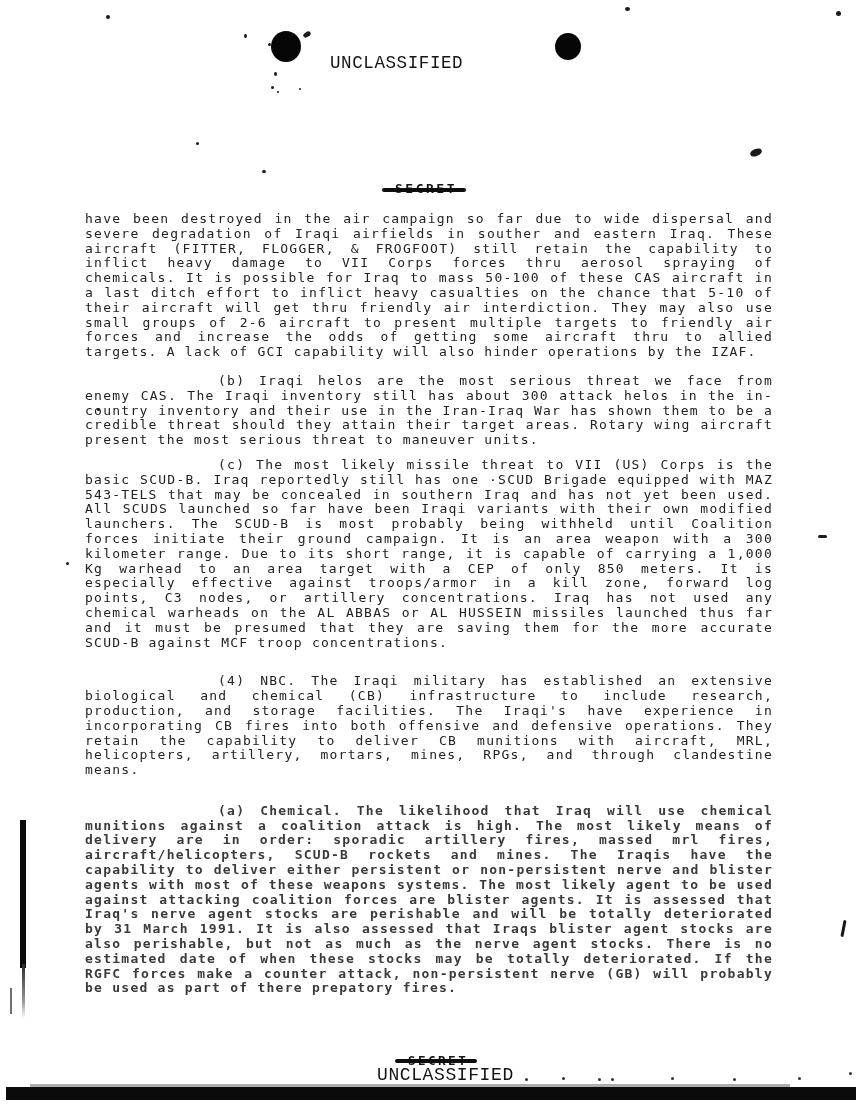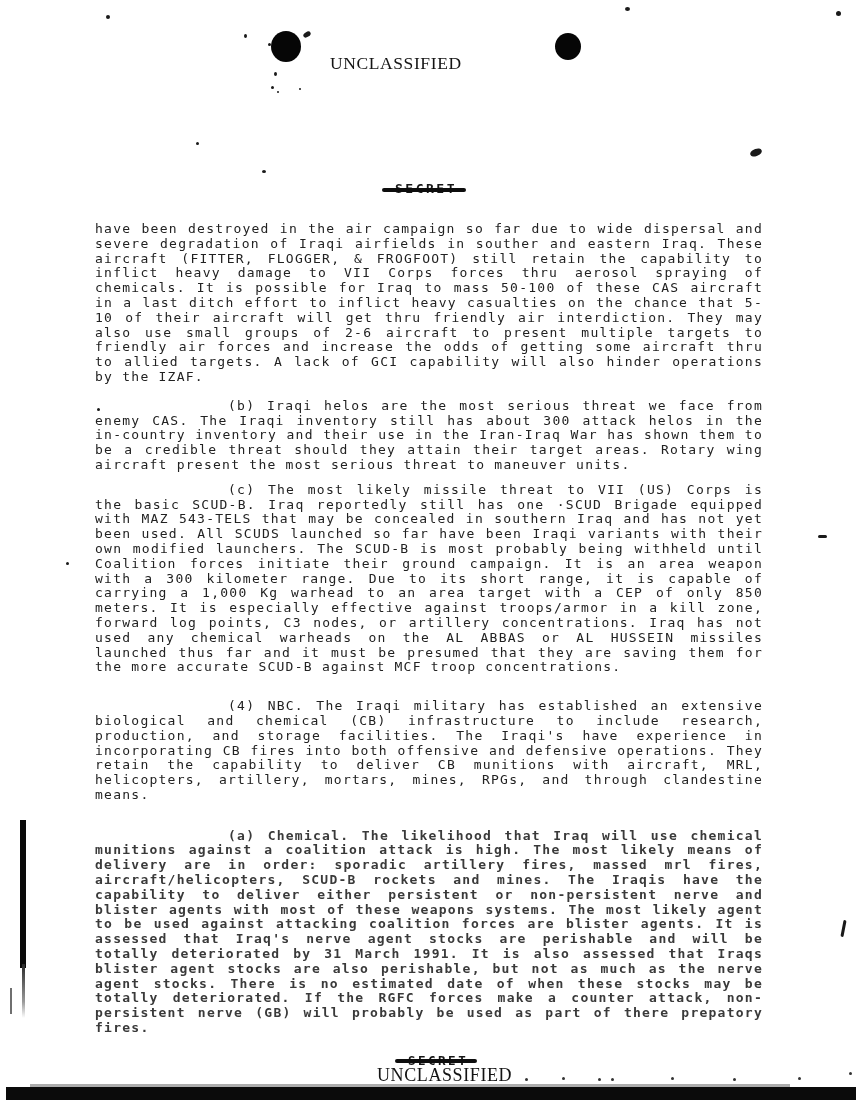--- a/index.html
+++ b/index.html
@@ -7,21 +7,21 @@
     width:856px;height:1104px;
     background:#ffffff;
     position:relative;
     overflow:hidden;
     font-family:"DejaVu Sans Mono", monospace;
   }
   .abs{position:absolute;}
 
   
   .class-banner{
-    font-family:Liberation Serif, serif;
+    font-family:Liberation Mono, monospace;
     font-size:17.5px;
     color:#141414;
     letter-spacing:0.6px;
     white-space:nowrap;
   }
 
   
   .hole{
     background:#060606;
     border-radius:50%;
@@ -50,21 +50,21 @@
 
   
   .doc-body{
     left:85px;top:212px;width:688px;
     color:#222222;
     font-size:13px;
     line-height:14.8px;
     letter-spacing:1.25px;
     text-align:justify;
   }
-  .doc-body p{margin:10px;}
+  .doc-body p{margin:0;}
   .doc-body p.indent{text-indent:133px;}
   .doc-body p.p-b{margin-top:14px;}
   .doc-body p.p-c{margin-top:10px;}
   .doc-body p.p-4{margin-top:24px;}
   .doc-body p.p-a{margin-top:26px;color:#3a3a3a;font-weight:bold;}
 
   
   .speck{background:#1a1a1a;border-radius:50%;}
   .dot-noise{background:#333;border-radius:50%;width:3px;height:3px;}
   .scan-bar-bottom{background:#0b0b0b;}

